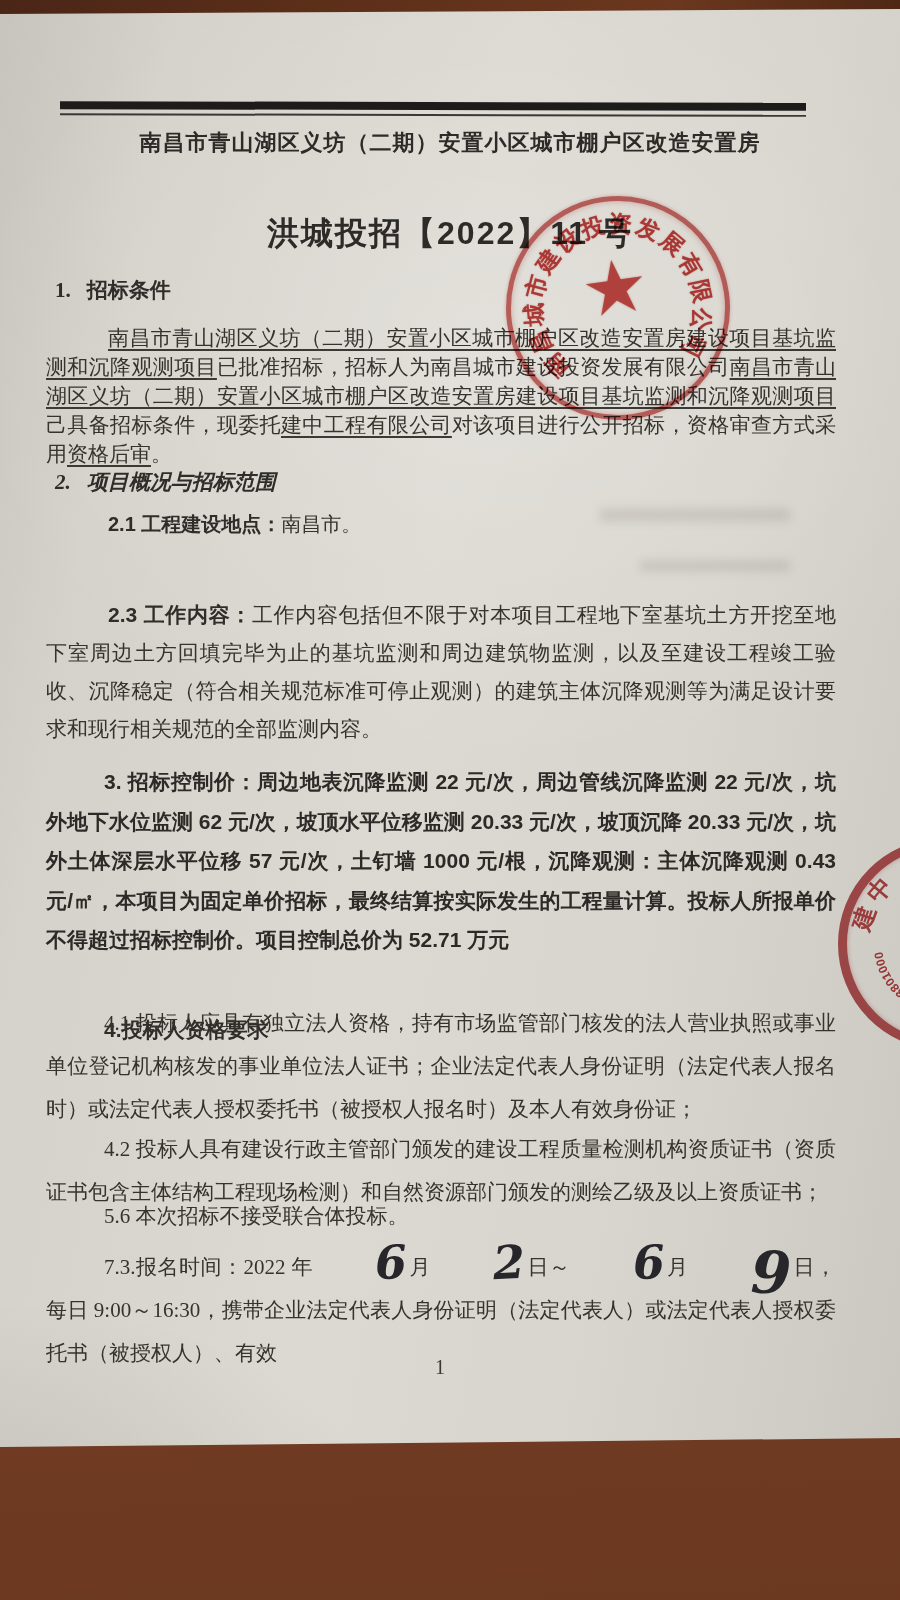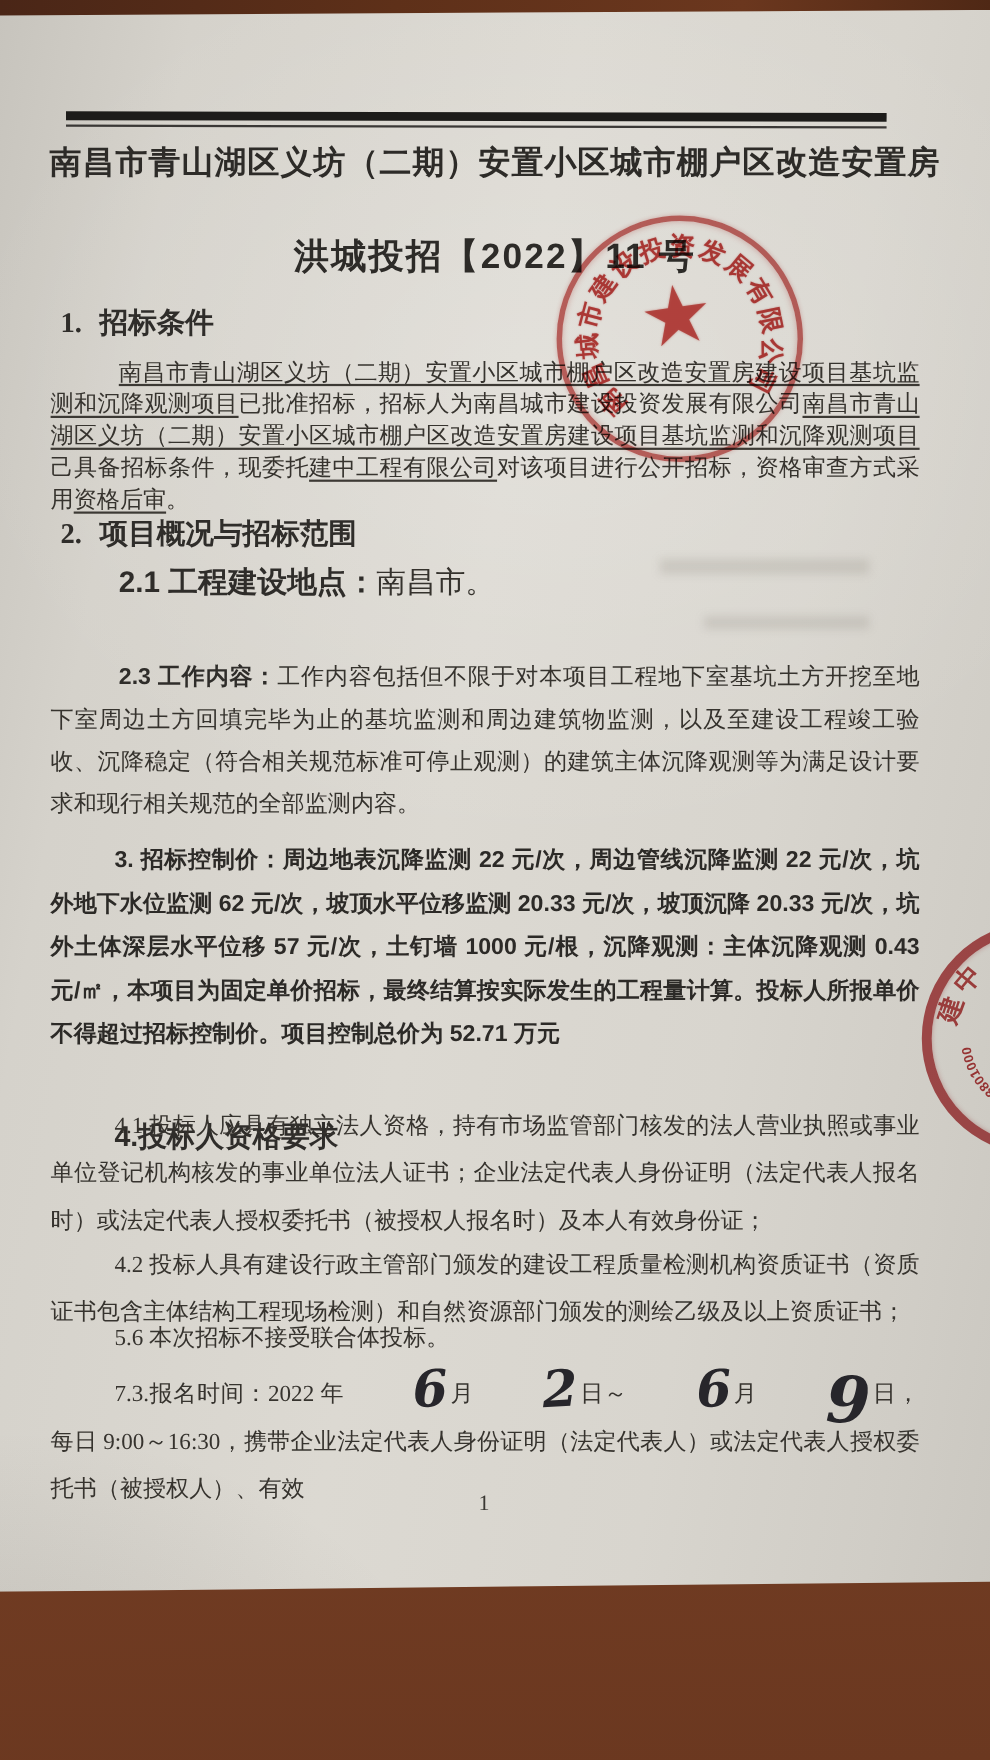--- a/index.html
+++ b/index.html
@@ -22,28 +22,28 @@
     background:
       radial-gradient(ellipse 900px 700px at 55% 22%,rgba(255,255,255,.20) 0%,rgba(255,255,255,0) 60%),
       radial-gradient(ellipse 700px 500px at 0% 100%,rgba(60,55,48,.14) 0%,rgba(0,0,0,0) 60%),
       linear-gradient(0deg,rgba(90,80,70,.10) 0%,rgba(0,0,0,0) 8%);}
   .content{position:absolute;left:0;top:0;width:900px;height:1600px;color:#35322d;
     filter:blur(.3px);}
   .blk{position:absolute;left:46px;width:790px;}
   .rule{position:absolute;left:60px;top:102px;width:746px;height:4px;
     border-top:8px solid #1d1c1a;border-bottom:2px solid #3a3836;transform:rotate(.12deg);}
   .title{left:0;width:900px;text-align:center;font-family:"Liberation Sans",sans-serif;
-    font-weight:700;font-size:29px;letter-spacing:1px;color:#2d2b28;}
+    font-weight:700;font-size:22px;letter-spacing:1px;color:#2d2b28;}
   .t1{top:128px;} .t2{top:170px;} .t3{top:212px;font-size:32px;letter-spacing:2px;}
-  .h{font-family:"Liberation Sans",sans-serif;font-weight:700;font-size:26px;color:#2f2d2a;}
-  .h1{top:276px;left:55px;} .h2{top:468px;left:55px;}
+  .h{font-family:"Liberation Sans",sans-serif;font-weight:700;font-size:21px;color:#2f2d2a;}
+  .h1{top:276px;left:55px;} .h2{top:468px;left:55px;font-style:italic;}
   .h .no{margin-right:16px;font-family:"Liberation Serif",serif;}
   .body{font-size:21px;text-align:justify;color:#36332e;}
   .p1{top:324px;line-height:29px;text-indent:62px;}
-  .item{font-size:27px;padding-left:62px;}
+  .item{font-size:20px;padding-left:62px;}
   .i21{top:511px;} .i22{top:554px;}
   .lab{font-family:"Liberation Sans",sans-serif;font-weight:700;color:#2f2d2a;}
   .p23{top:596px;line-height:38px;text-indent:62px;}
   .p3{top:762px;line-height:39.5px;text-indent:58px;font-family:"Liberation Sans",sans-serif;
       font-weight:700;color:#2c2a27;font-size:21px;}
   .h4{top:1016px;left:46px;text-indent:58px;width:790px;}
   .p41{top:1002px;line-height:43px;text-indent:58px;}
   .p42{top:1128px;line-height:43px;text-indent:58px;}
   .p43{top:1202px;text-indent:58px;}
   .p44{top:1246px;line-height:43px;text-indent:58px;}

